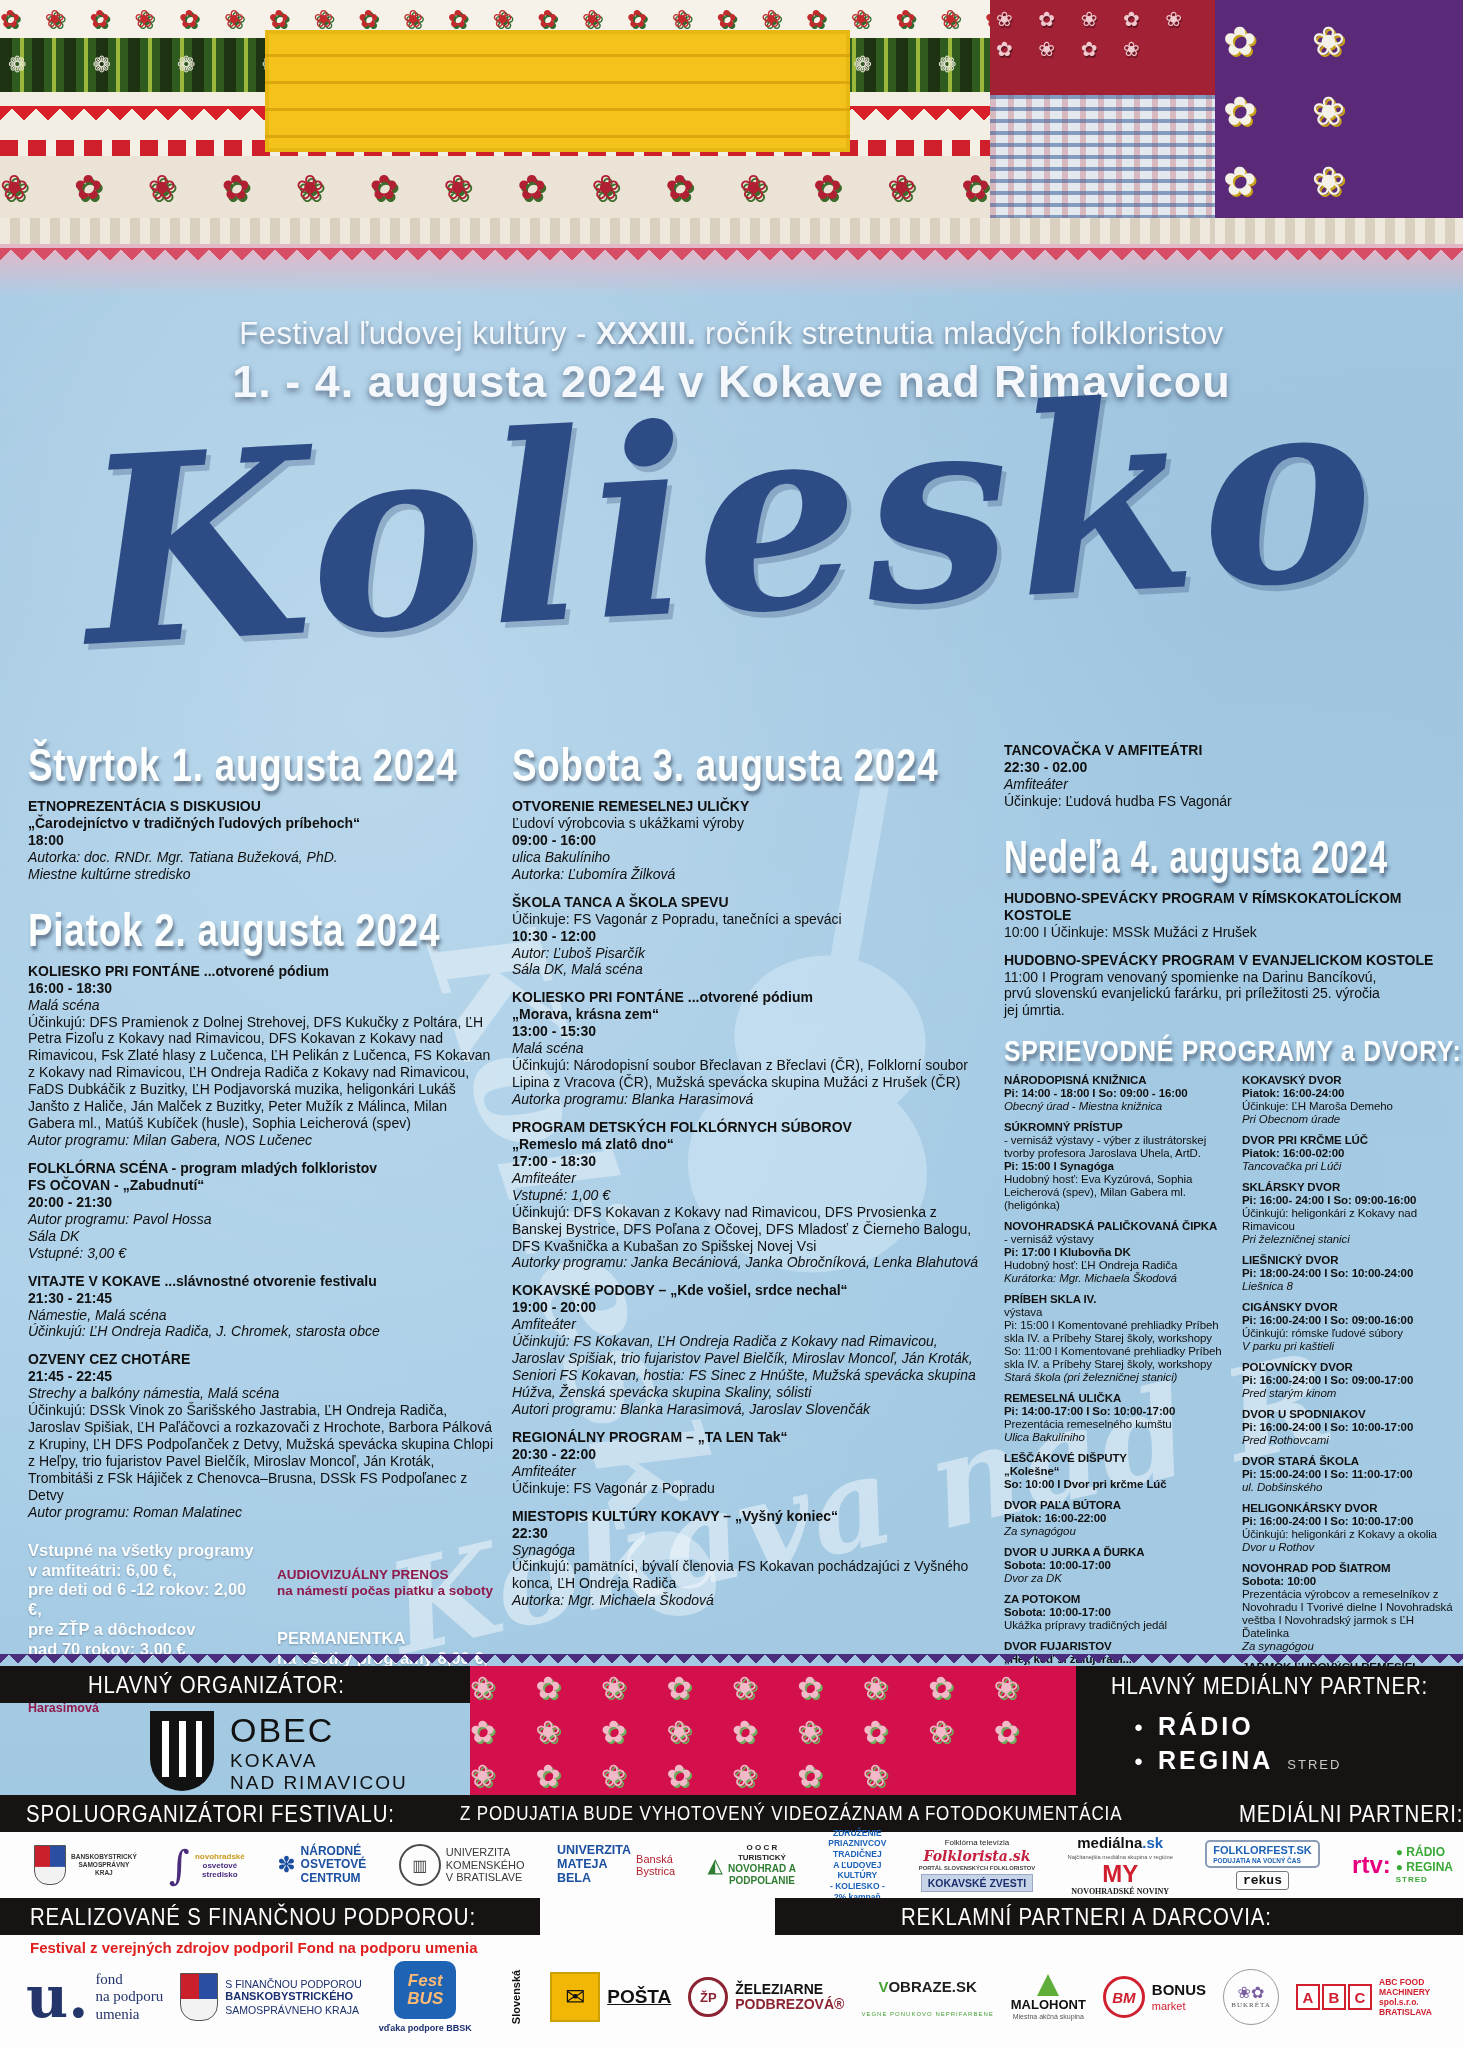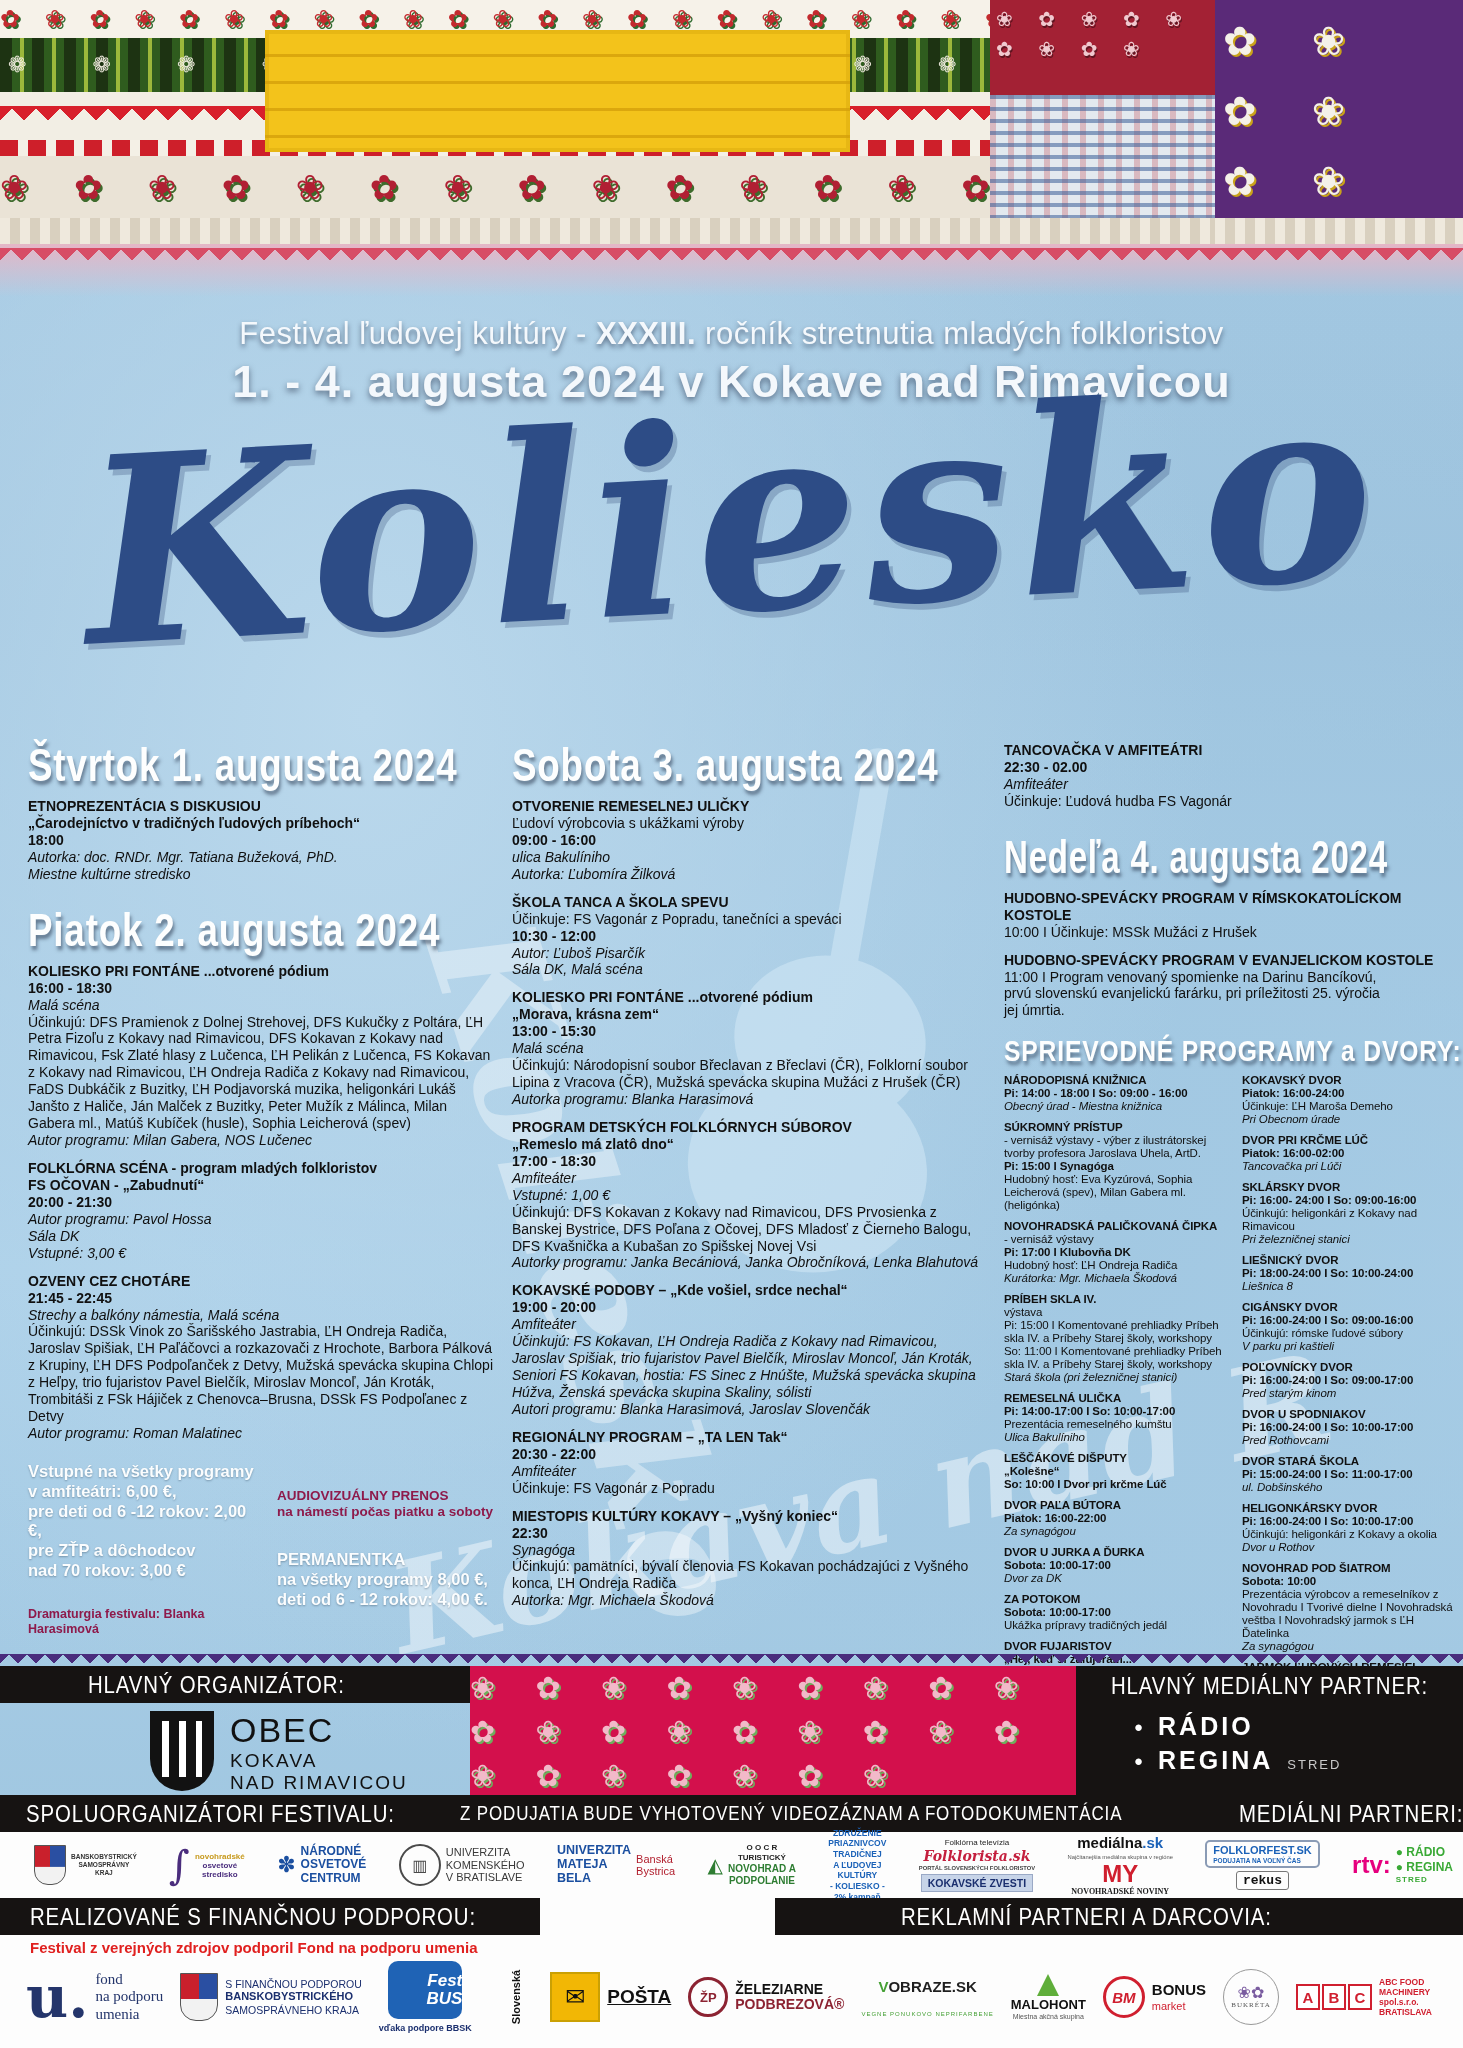--- a/index.html
+++ b/index.html
@@ -169,22 +169,22 @@
   .fbottom{position:absolute;left:0;top:1935px;width:100%;height:113px;background:#fdfdfd;}
   .fond-note{position:absolute;left:30px;top:4px;font-size:15px;font-weight:700;color:#e0201f;}
   .sponsors{position:absolute;left:26px;top:26px;right:6px;display:flex;align-items:center;gap:17px;}
   .scell{display:flex;align-items:center;gap:7px;flex:0 0 auto;text-align:center;}
   .fond-u{font-family:"DejaVu Serif",serif;font-weight:700;font-size:58px;color:#24356b;line-height:.7;}
   .fond-t{font-family:"Liberation Serif",serif;font-size:15px;color:#24356b;text-align:left;line-height:1.15;white-space:pre-line;}
   .erb2{width:36px;height:46px;border:1px solid #555;border-radius:0 0 16px 16px;
     background:linear-gradient(90deg,#c9202c 0 50%,#2a4fa2 50%) 0 0/100% 55% no-repeat,#f2f2f2;}
   .bbsk2-t{font-size:10.5px;color:#1b2f6e;text-align:left;line-height:1.2;white-space:pre-line;}
   .bbsk2-t b{font-size:11px;}
-  .festbus{width:74px;height:58px;background:#1f63b5;border-radius:10px;color:#ffffff;font-weight:700;font-style:italic;
-    font-size:17px;line-height:1.05;display:flex;align-items:flex-end;justify-content:center;flex-direction:column;}
+  .festbus{width:62px;height:58px;background:#1f63b5;border-radius:10px;color:#fdba74;font-weight:700;font-style:italic;
+    font-size:17px;line-height:1.05;display:flex;align-items:center;justify-content:center;flex-direction:column;}
   .festbus-cap{font-size:9px;font-weight:700;color:#1b2f6e;margin-top:2px;}
   .posta-v{font-size:11px;font-weight:700;color:#111;transform:rotate(-90deg);}
   .posta-box{width:46px;height:46px;background:#f2b705;border:2px solid #caa004;display:flex;align-items:center;justify-content:center;font-size:24px;color:#111;}
   .posta-t{font-size:19px;font-weight:700;color:#111;text-decoration:underline;}
   .zp-c{width:34px;height:34px;border:3px solid #8c2332;border-radius:50%;color:#8c2332;font-weight:700;font-size:13px;
     display:flex;align-items:center;justify-content:center;}
   .zp-t{font-size:14px;font-weight:700;text-align:left;line-height:1.1;color:#111;}
   .zp-t span{color:#8c2332;}
   .vo-t{font-size:15px;font-weight:700;color:#1f1f1f;}
   .vo-t span{color:#45a035;}
@@ -262,20 +262,26 @@
         </div>
         <div class="event">
           <div class="ln ln-title">FOLKLÓRNA SCÉNA - program mladých folkloristov</div>
           <div class="ln ln-bold">FS OČOVAN - „Zabudnutí“</div>
           <div class="ln ln-time">20:00 - 21:30</div>
           <div class="ln ln-it">Autor programu: Pavol Hossa</div>
           <div class="ln ln-it">Sála DK</div>
           <div class="ln ln-it">Vstupné: 3,00 €</div>
         </div>
         <div class="event">
+          <div class="ln ln-title">VITAJTE V KOKAVE ...slávnostné otvorenie festivalu</div>
+          <div class="ln ln-time">21:30 - 21:45</div>
+          <div class="ln ln-it">Námestie, Malá scéna</div>
+          <div class="ln ln-it">Účinkujú: ĽH Ondreja Radiča, J. Chromek, starosta obce</div>
+        </div>
+        <div class="event">
           <div class="ln ln-title">OZVENY CEZ CHOTÁRE</div>
           <div class="ln ln-time">21:45 - 22:45</div>
           <div class="ln ln-it">Strechy a balkóny námestia, Malá scéna</div>
           <div class="ln ln-text">Účinkujú: DSSk Vinok zo Šarišského Jastrabia, ĽH Ondreja Radiča, Jaroslav Spišiak, ĽH Paľáčovci a rozkazovači z Hrochote, Barbora Pálková z Krupiny, ĽH DFS Podpoľanček z Detvy, Mužská spevácka skupina Chlopi z Heľpy, trio fujaristov Pavel Bielčík, Miroslav Moncoľ, Ján Kroták, Trombitáši z FSk Hájiček z Chenovca–Brusna, DSSk FS Podpoľanec z Detvy</div>
           <div class="ln ln-it">Autor programu: Roman Malatinec</div>
         </div>
       </div>
     <div class="notes">
       <div class="notes-left">
         <div class="note-white">Vstupné na všetky programy

